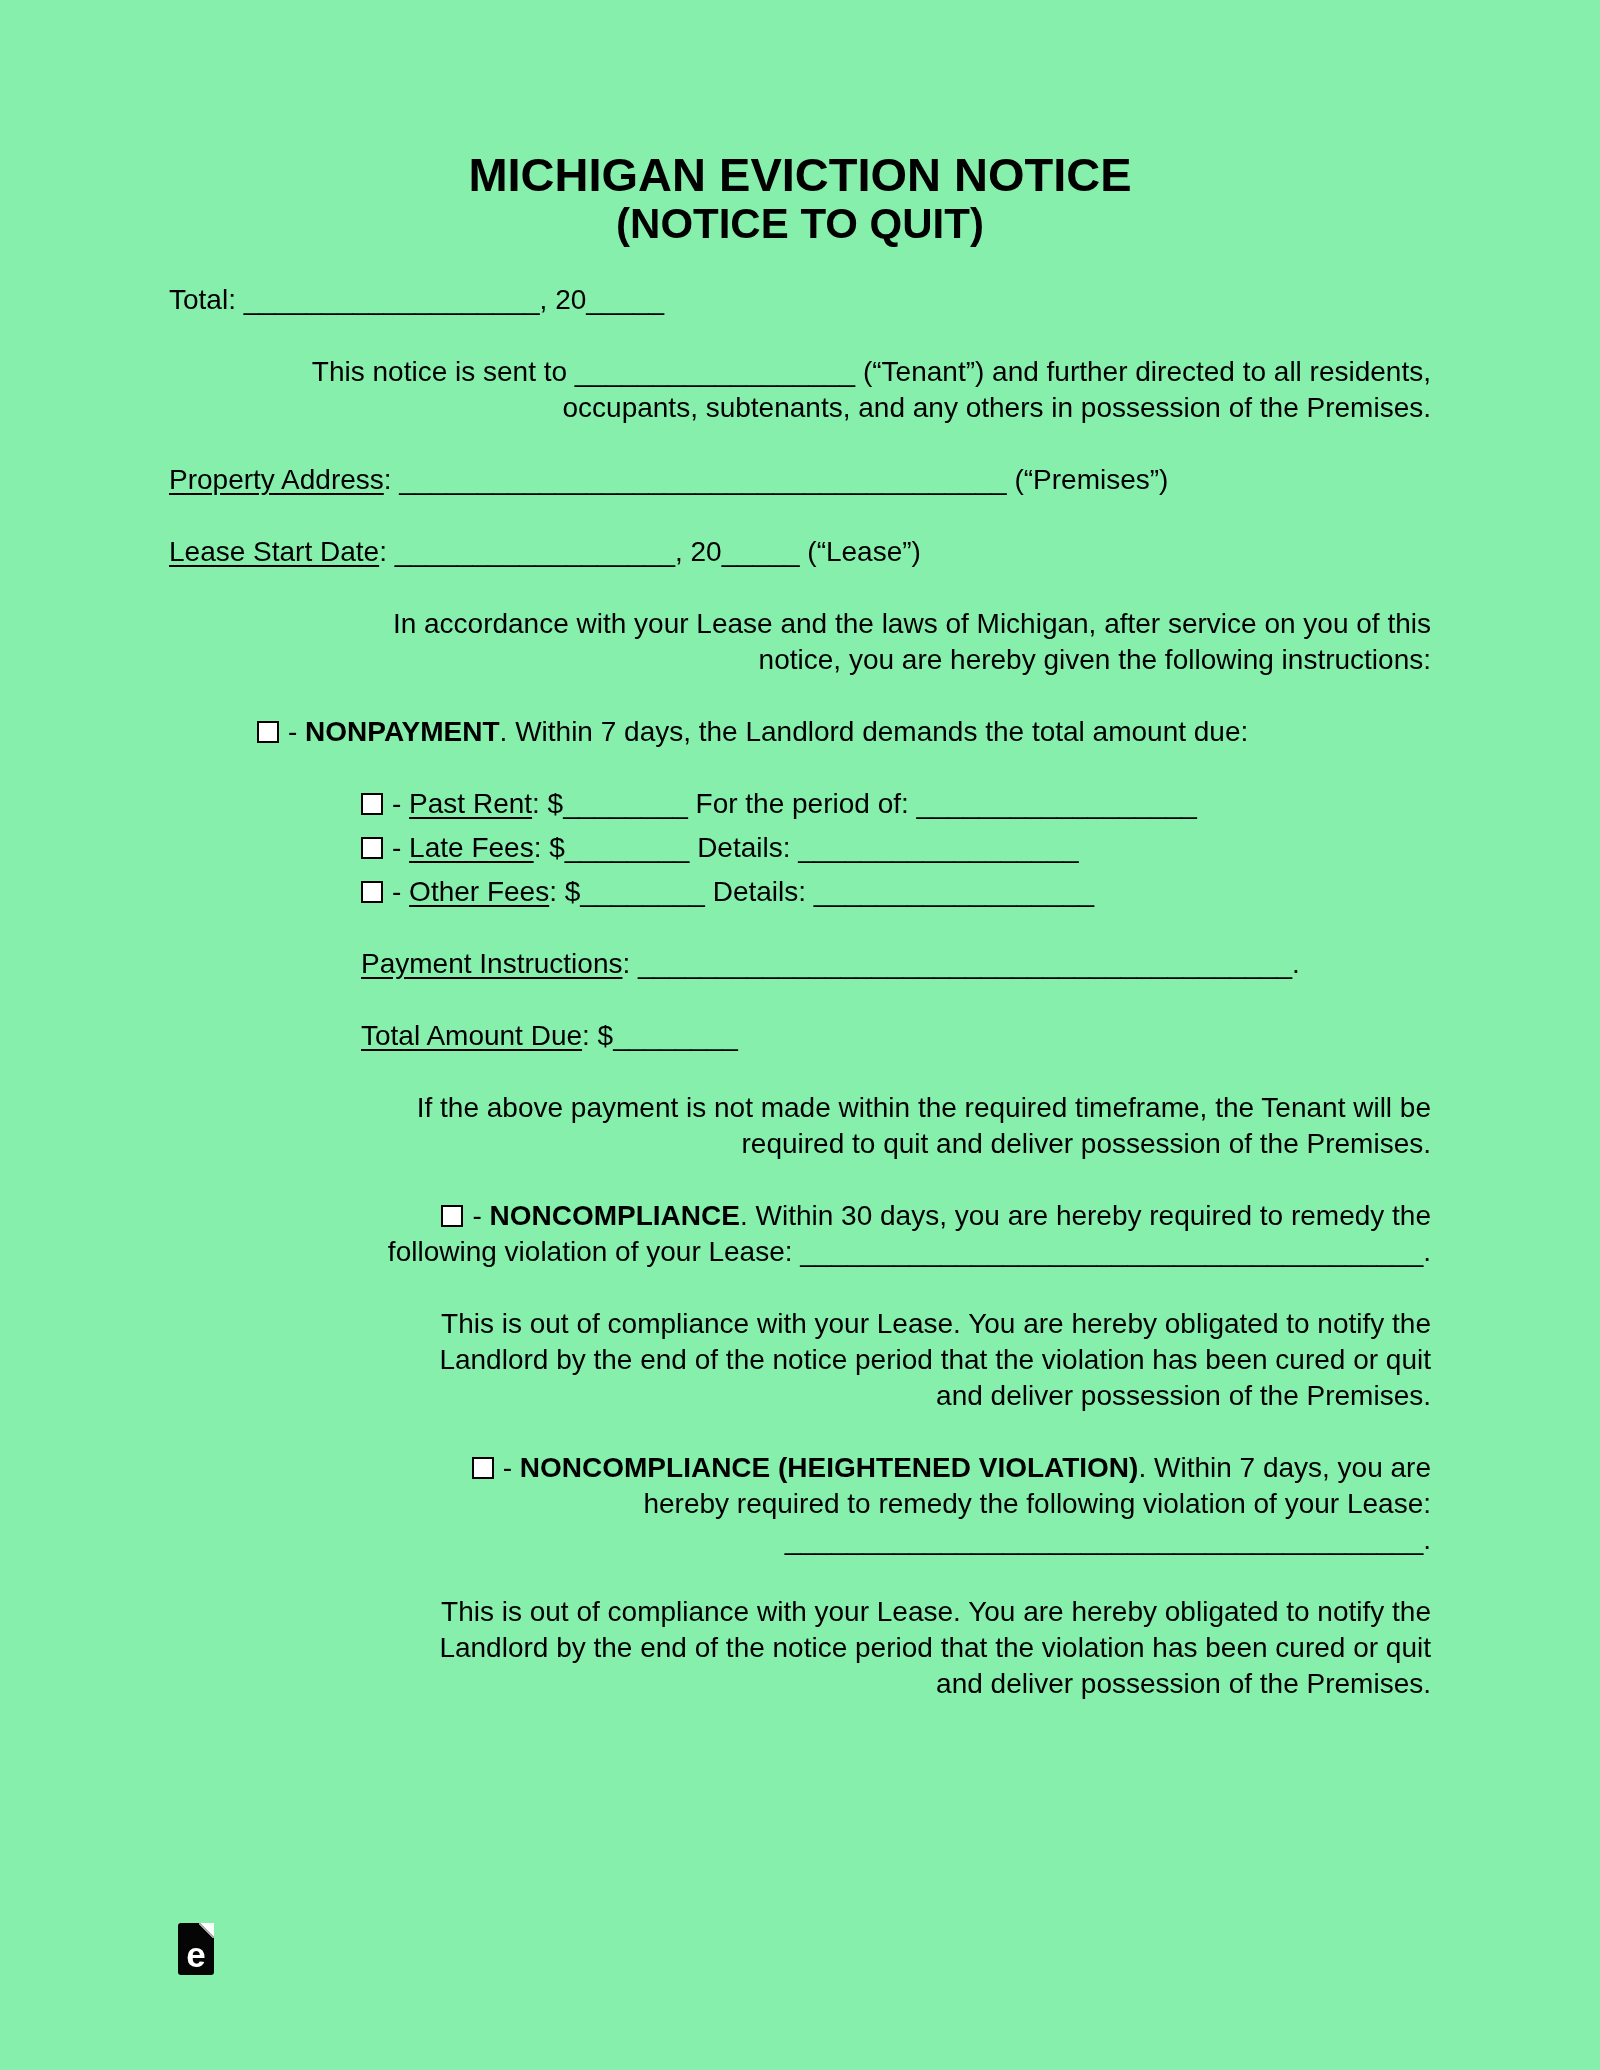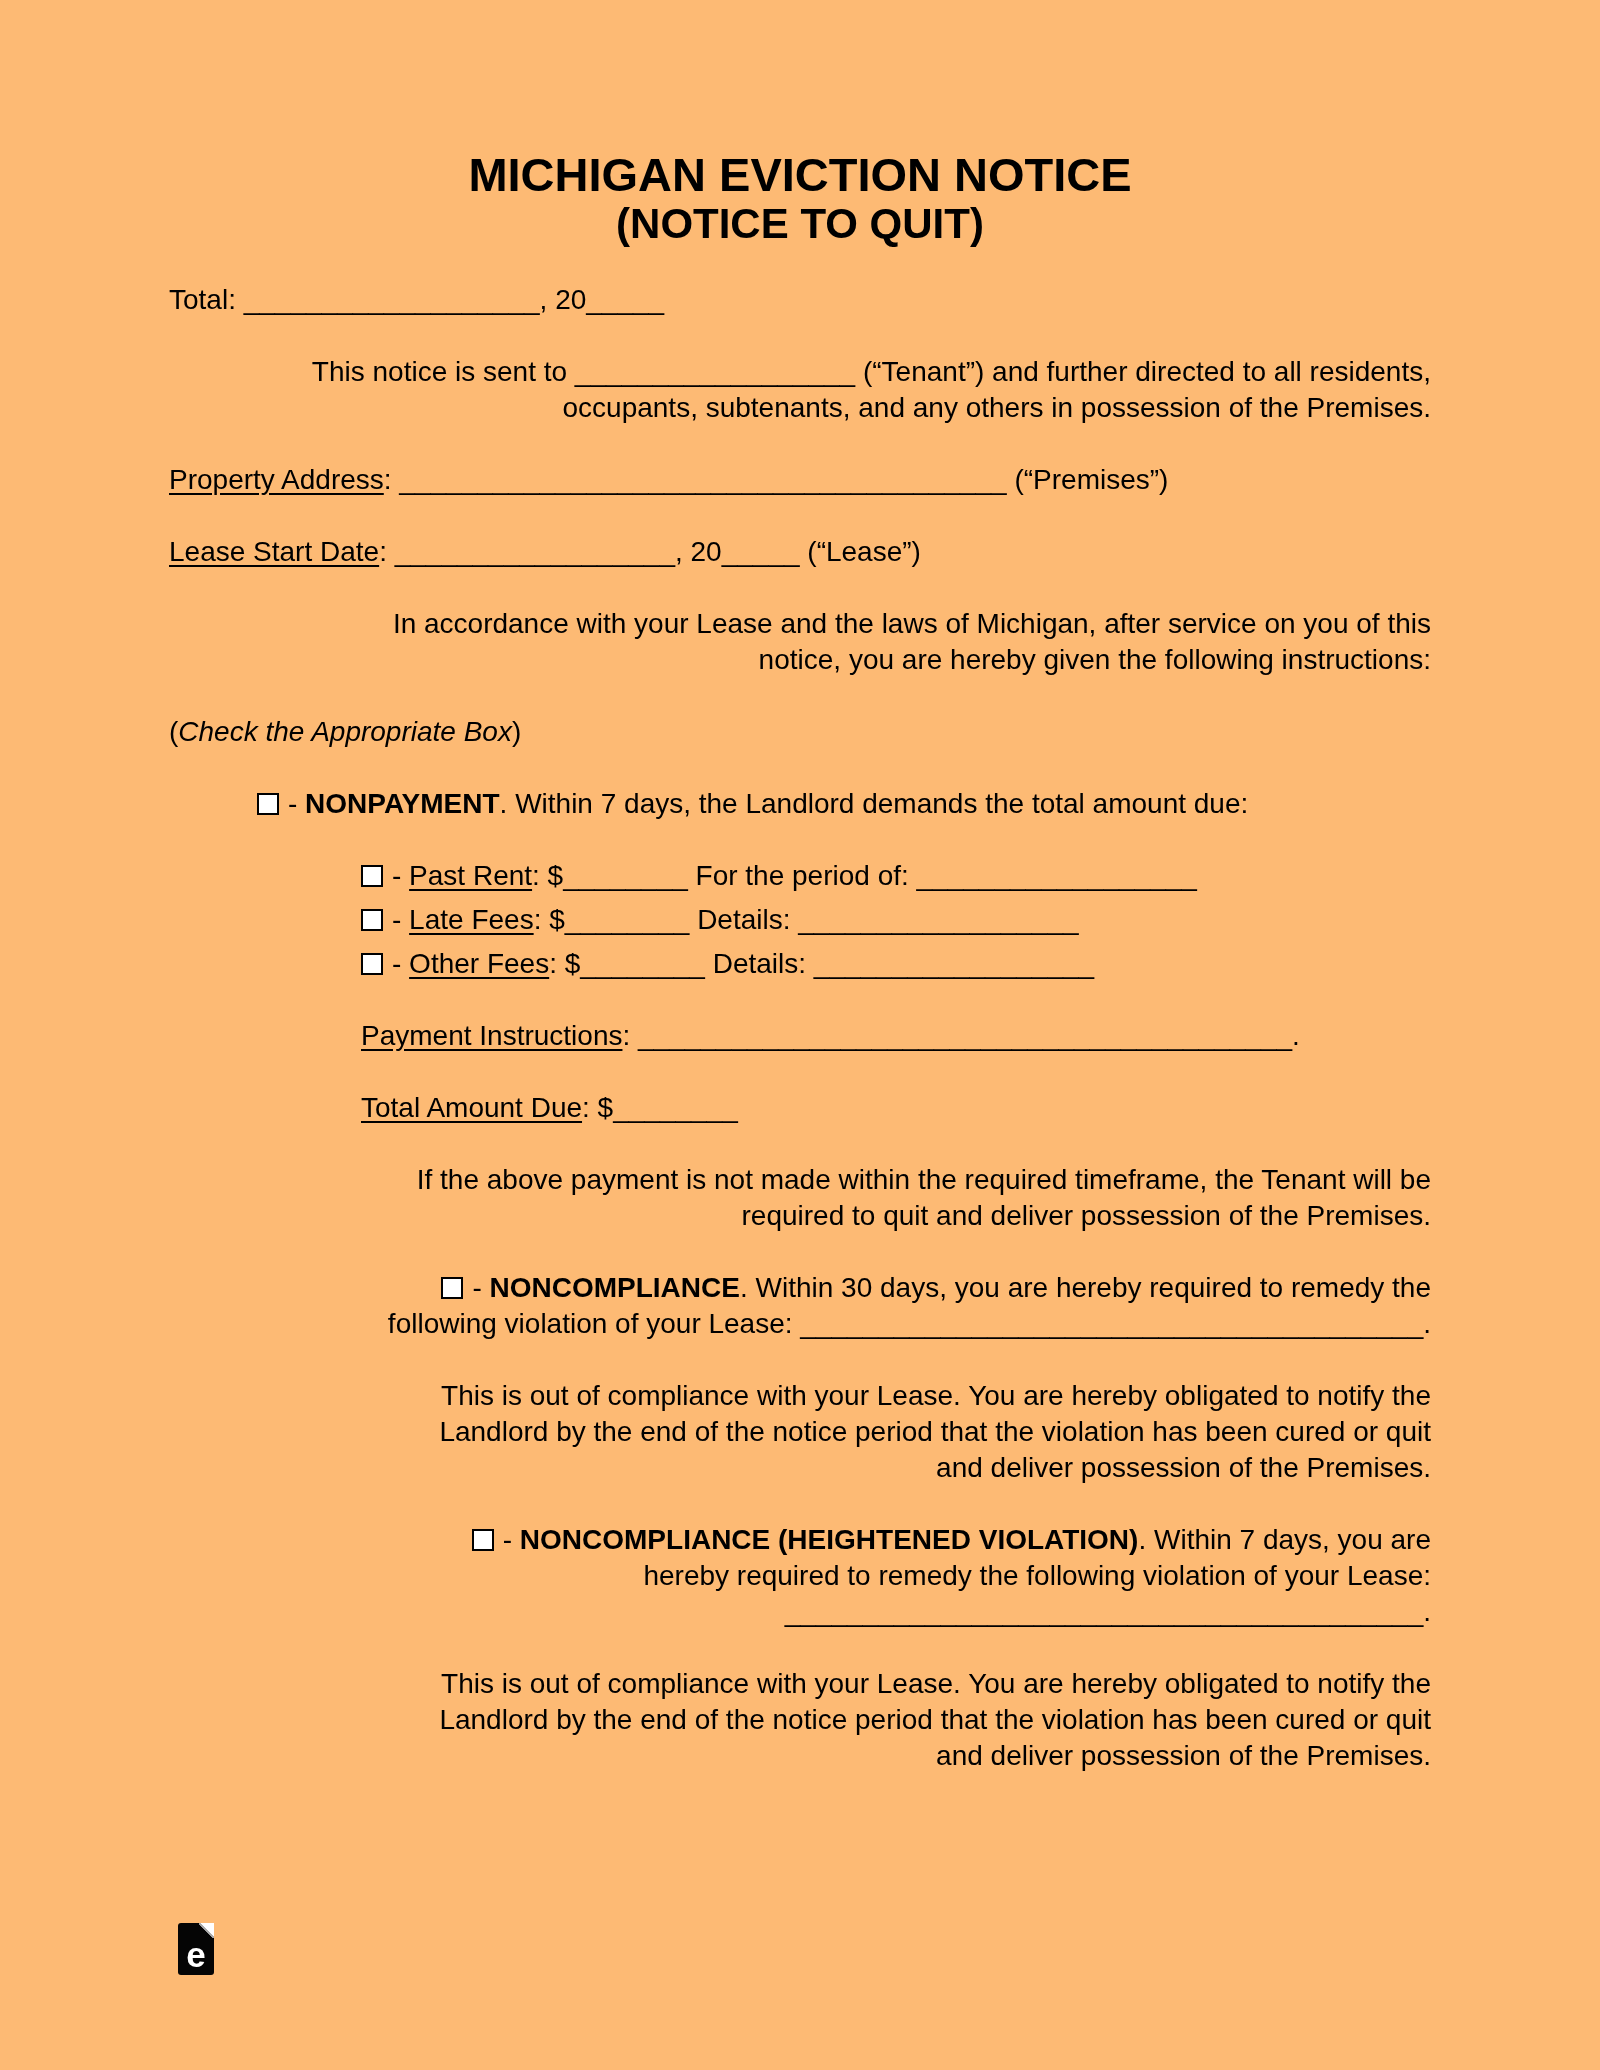--- a/index.html
+++ b/index.html
@@ -1,20 +1,20 @@
 <!DOCTYPE html>
 <html><head>
 <meta charset="utf-8">
 <style>
   html,body{margin:0;padding:0;background:#fff;}
   .page{
     position:relative;
     width:1600px;height:2070px;
     box-sizing:border-box;
-    background:#fdba74;
+    background:#86efac;
     padding:148px 169px 0 169px;
     font-family:"Liberation Sans","DejaVu Sans",sans-serif;
     font-size:28px;line-height:36px;color:#000;
     overflow:hidden;
   }
   .title{margin:0;text-align:center;font-weight:bold;font-size:47px;line-height:54px;letter-spacing:0;}
   .subtitle{margin:0;text-align:center;font-weight:bold;font-size:42px;line-height:44px;}
   .para{margin:36px 0 0 0;}
   .para.tight{margin-top:8px;}
   .ml{white-space:pre-line;text-align:right;}
@@ -55,21 +55,20 @@
   <p class="para ml">This notice is sent to __________________ (“Tenant”) and further directed to all residents,
 occupants, subtenants, and any others in possession of the Premises.</p>
 
   <p class="para"><span class="ul">Property Address</span><span>: _______________________________________ (“Premises”)</span></p>
 
   <p class="para"><span class="ul">Lease Start Date</span><span>: __________________, 20_____ (“Lease”)</span></p>
 
   <p class="para ml">In accordance with your Lease and the laws of Michigan, after service on you of this
 notice, you are hereby given the following instructions:</p>
 
-  <p class="para"><span>(</span><span class="it">Check the Appropriate Box</span><span>)</span></p>
 
   <p class="para ind1"><span class="cb"></span><span>- </span><span class="b">NONPAYMENT</span><span>. Within 7 days, the Landlord demands the total amount due:</span></p>
 
   <p class="para ind2"><span class="cb"></span><span>- </span><span class="ul">Past Rent</span><span>: $________ For the period of: __________________</span></p>
 
   <p class="para ind2 tight"><span class="cb"></span><span>- </span><span class="ul">Late Fees</span><span>: $________ Details: __________________</span></p>
 
   <p class="para ind2 tight"><span class="cb"></span><span>- </span><span class="ul">Other Fees</span><span>: $________ Details: __________________</span></p>
 
   <p class="para ind2"><span class="ul">Payment Instructions</span><span>: __________________________________________.</span></p>

